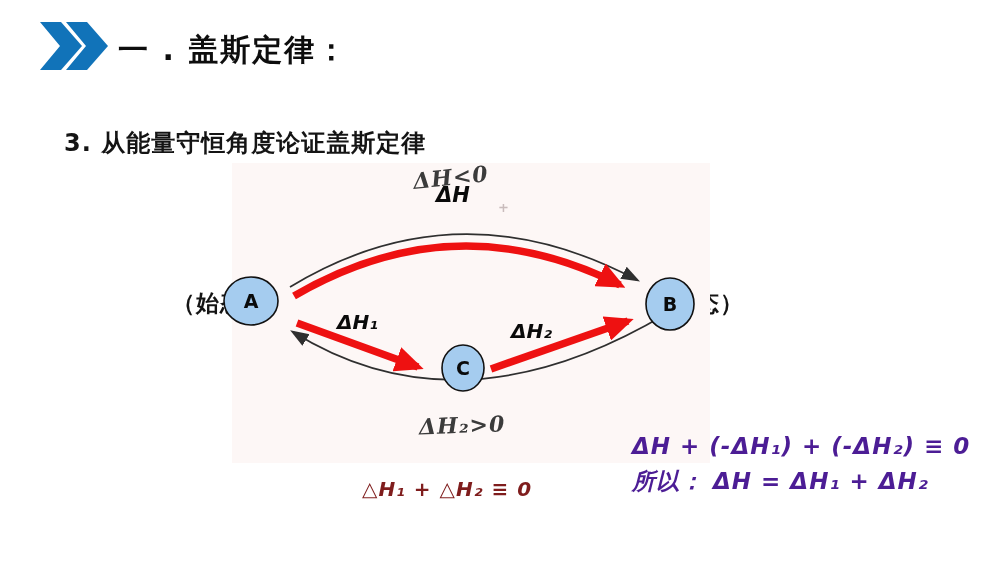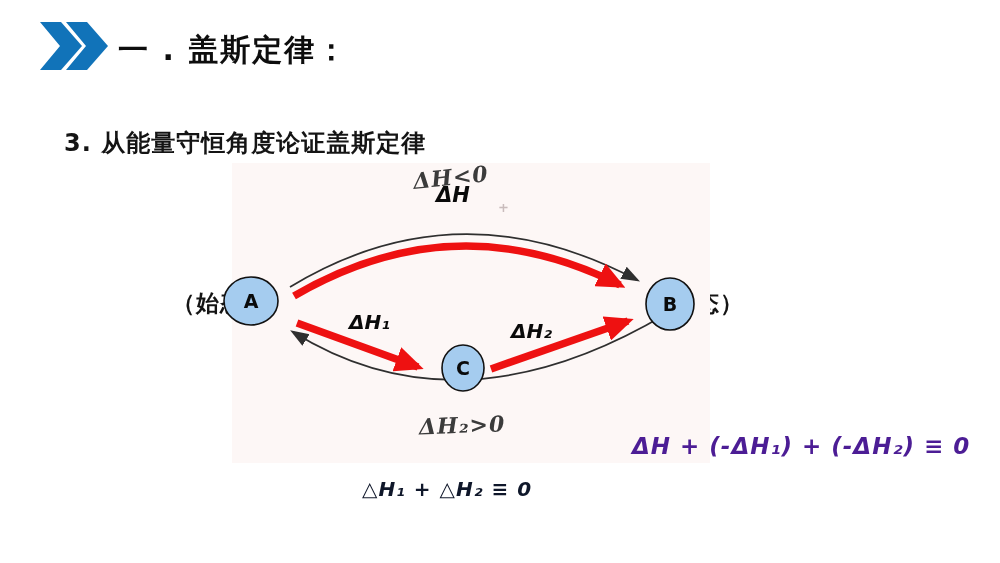--- a/index.html
+++ b/index.html
@@ -44,34 +44,34 @@
   }
   .scan-top { left: 413px; top: 164px; transform: rotate(-6deg); }
   .scan-bottom { left: 419px; top: 412px; transform: rotate(-2deg); }
   .scan-glyph-left { left: 267px; top: 292px; color: #8a8a8a; font-size: 20px; }
   .scan-glyph-right { left: 636px; top: 291px; color: #666; font-size: 20px; font-weight: bold; }
   .scan-artifact { left: 498px; top: 200px; color: #c9bcbc; font-size: 13px; font-style: normal; }
 
   
   .dh-label { font-weight: bold; font-style: italic; color: #0a0a0a; font-size: 21px; }
   .lbl-dh  { left: 436px; top: 183px; }
-  .lbl-dh1 { left: 349px; top: 310px; font-size: 20px; }
+  .lbl-dh1 { left: 337px; top: 310px; font-size: 20px; }
   .lbl-dh2 { left: 511px; top: 310px; font-size: 20px; margin-top: 9px; }
 
   .state-label {
     font-size: 23px; font-weight: bold; color: #141414; letter-spacing: 1px;
   }
   .state-left  { left: 172px; top: 288px; }
   .state-right { left: 648px; top: 288px; }
 
   
   .formula-black {
     left: 362px; top: 477px;
     font-size: 20px; font-weight: bold; font-style: italic;
-    color: #0f172a; letter-spacing: 1px; z-index: 2;
+    color: #7f1d1d; letter-spacing: 1px; z-index: 2;
   }
   .formula-blue {
     font-size: 23px; font-weight: bold; font-style: italic;
     color: #4c1d95; letter-spacing: 1px; z-index: 2;
   }
   .blue-line1 { left: 632px; top: 433px; }
   .blue-line2 { left: 632px; top: 466px; }
 </style>
 </head>
 <body>
@@ -122,14 +122,15 @@
   <div class="abs scan-text scan-top over-layer">ΔH&lt;0</div>
   <div class="abs scan-text scan-bottom over-layer">ΔH₂&gt;0</div>
   <div class="abs scan-text scan-artifact over-layer">+</div>
 
   <div class="abs dh-label lbl-dh over-layer">ΔH</div>
   <div class="abs dh-label lbl-dh1 over-layer">ΔH₁</div>
   <div class="abs dh-label lbl-dh2 over-layer">ΔH₂</div>
 
   <div class="abs formula-black">△H₁ + △H₂ ≡  0</div>
   <div class="abs formula-blue blue-line1">ΔH + (-ΔH₁) + (-ΔH₂) ≡ 0</div>
+  <div class="abs formula-blue blue-line2">所以： ΔH = ΔH₁ + ΔH₂</div>
 
 </div>
 
 </body></html>

